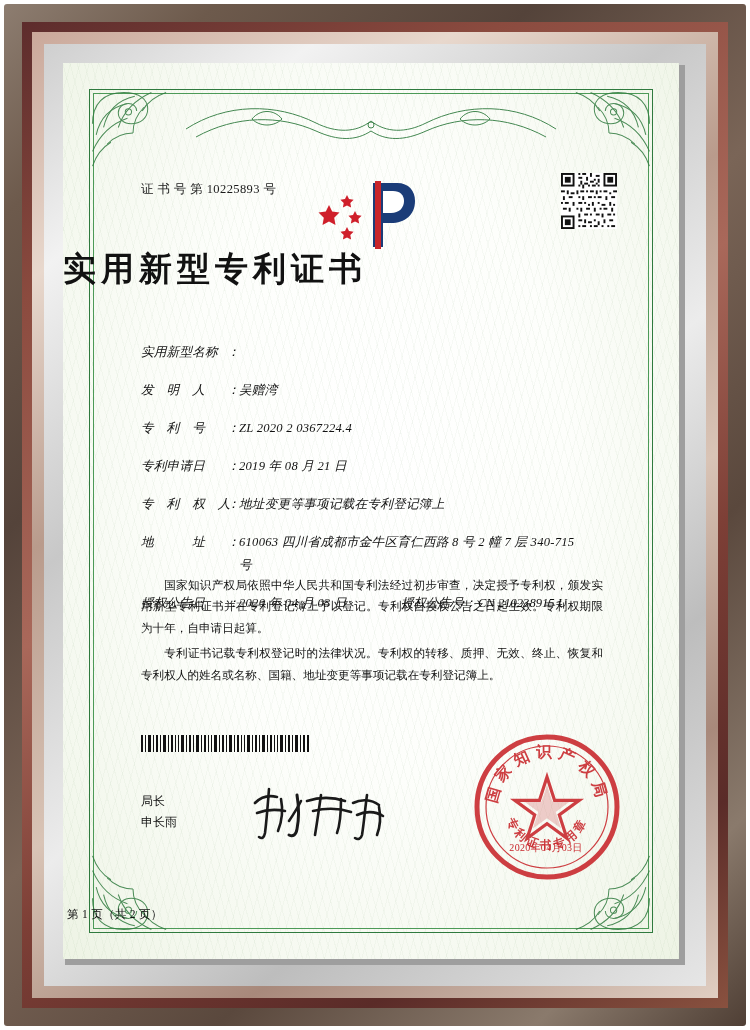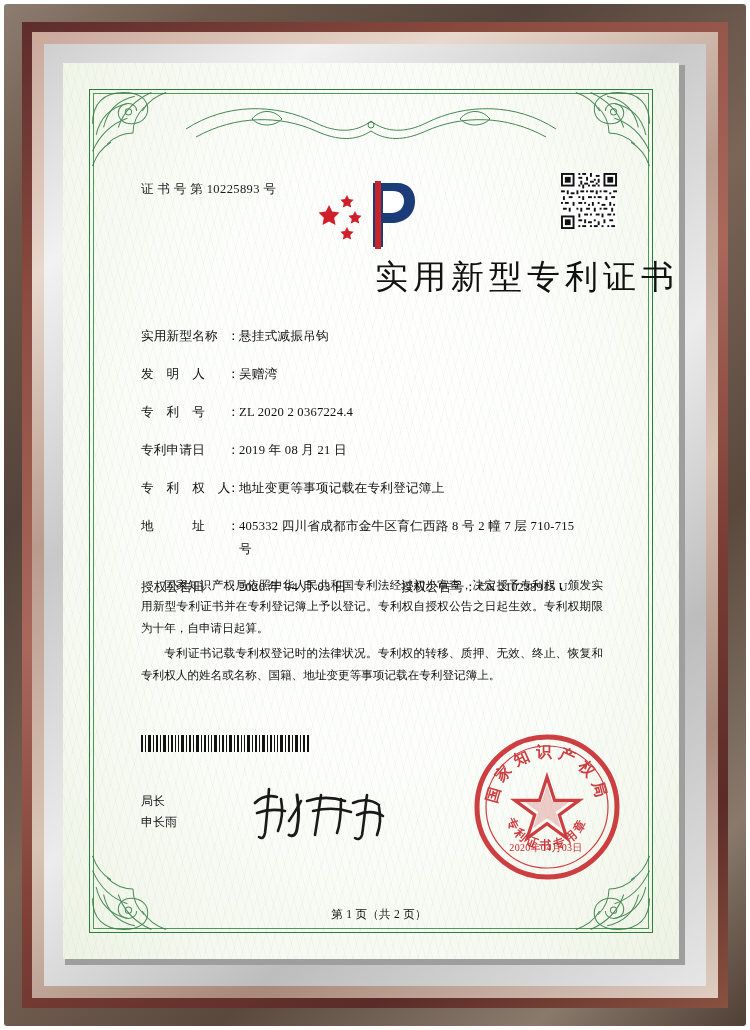--- a/index.html
+++ b/index.html
@@ -140,37 +140,38 @@
     left: 50%;
     transform: translateX(-50%);
     top: 112px;
     width: 120px;
     height: 78px;
   }
 
   .main-title {
     position: absolute;
     left: 0; right: 0;
-    top: 192px;
-    text-align: right;
+    top: 184px;
+    text-align: left;
     font-size: 33px;
-    font-weight: normal;
+    font-weight: bold;
     letter-spacing: 5px;
     color: #111111;
     font-family: "DejaVu Serif", serif;
   }
 
   .fields {
     position: absolute;
     left: 78px;
-    top: 264px;
+    top: 280px;
     width: 470px;
     font-size: 12.6px;
     color: #111;
     line-height: 1.55;
+    font-style: italic;
   }
   .field-row {
     display: flex;
     margin-bottom: 18.5px;
     align-items: flex-start;
   }
   .field-label {
     width: 86px;
     flex: 0 0 86px;
     letter-spacing: 0.2px;
@@ -256,23 +257,22 @@
     top: 778px;
     width: 146px;
     text-align: center;
     font-size: 10px;
     color: #c8252a;
     letter-spacing: 0.3px;
   }
 
   .page-num {
     position: absolute;
-    left: 16px; right: 0;
+    left: 4px; right: 0;
     top: 844px;
-    text-align: center;
     font-size: 11.5px;
     color: #111;
     letter-spacing: 0.3px;
   }
   .footnote {
     position: absolute;
     left: 0; right: 0;
     top: 924px;
     text-align: center;
     font-size: 11.5px;
@@ -472,21 +472,20 @@
       </g>
     </svg>
 
     <div class="main-title">实用新型专利证书</div>
 
     <div class="fields">
 
       <div class="field-row">
         <span class="field-label">实用新型名称</span>
         <span class="field-sep">：</span>
-        <span class="field-value">悬挂式减振吊钩</span>
       </div>
 
       <div class="field-row">
         <span class="field-label">发　明　人</span>
         <span class="field-sep">：</span>
         <span class="field-value">吴赠湾</span>
       </div>
 
       <div class="field-row">
         <span class="field-label">专　利　号</span>
@@ -503,21 +502,21 @@
       <div class="field-row">
         <span class="field-label">专　利　权　人</span>
         <span class="field-sep">：</span>
         <span class="field-value">地址变更等事项记载在专利登记簿上</span>
       </div>
 
       <div class="field-row">
         <span class="field-label">地　　　址</span>
         <span class="field-sep">：</span>
         <span class="field-value">
-          <span>405332 四川省成都市金牛区育仁西路 8 号 2 幢 7 层 710-715</span>
+          <span>610063 四川省成都市金牛区育仁西路 8 号 2 幢 7 层 340-715</span>
           <span class="addr-second" style="display:block">号</span>
         </span>
       </div>
 
       <div class="field-row two-col">
         <span class="field-label">授权公告日</span>
         <span class="field-sep">：</span>
         <span class="field-value">2020 年 04 月 03 日</span>
         <span class="field-label2">授权公告号</span>
         <span class="field-sep">：</span>

